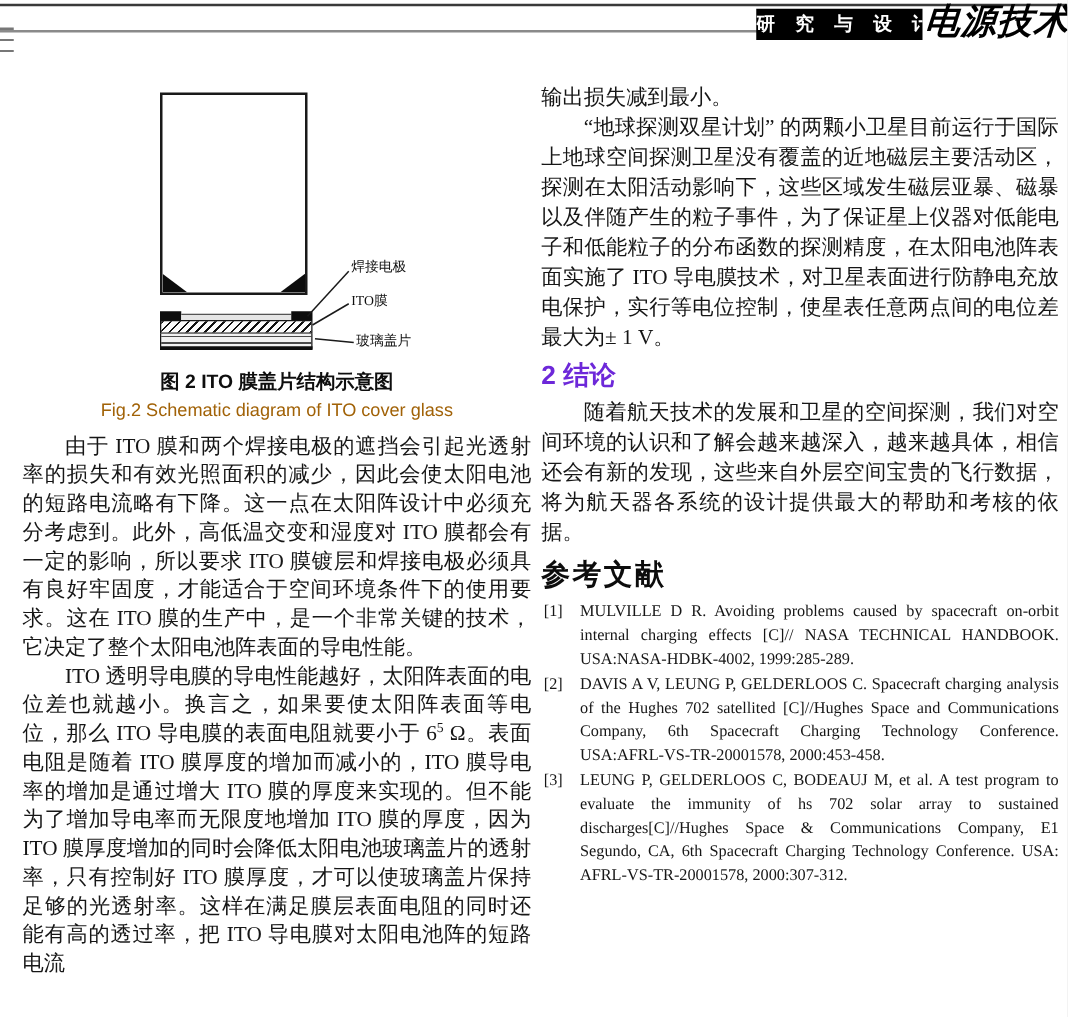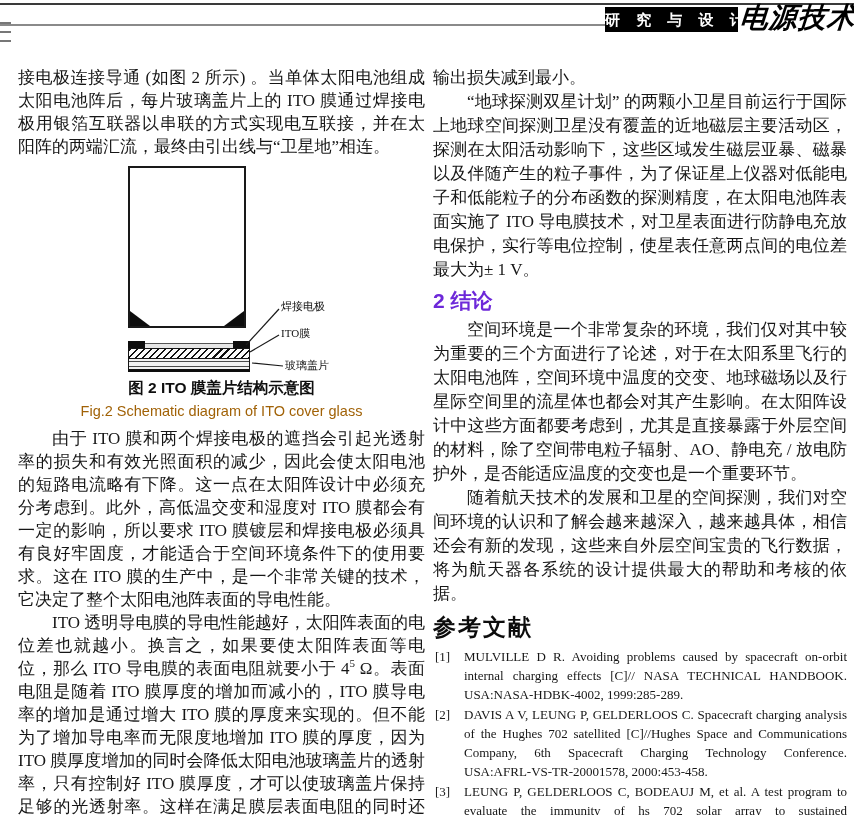--- a/index.html
+++ b/index.html
@@ -49,21 +49,21 @@
   .layer-ito{height:11px;border:1px solid #141414;box-sizing:border-box;
     background:repeating-linear-gradient(135deg,#101010 0 1.5px,#fbfbfb 1.5px 5px);}
   .layer-glass{height:13px;border-left:1px solid #141414;border-right:1px solid #141414;
     border-bottom:3px solid #0d0d0d;box-sizing:border-box;
     background:repeating-linear-gradient(180deg,#f1f1f1 0 2px,#4a4a4a 2px 3px,#f1f1f1 3px 5px);}
   .leaders{position:absolute;left:0;top:0;pointer-events:none;}
   .fig-label{position:absolute;font-size:11px;line-height:15px;white-space:nowrap;color:#111;}
   .lbl-elec{left:263px;top:133px;}
   .lbl-ito{left:263px;top:160px;}
   .lbl-glass{left:267px;top:192px;}
-  .cap-zh{margin-top:6px;text-align:center;font-family:"Liberation Sans","DejaVu Sans",sans-serif;
+  .cap-zh{margin-top:16px;text-align:center;font-family:"Liberation Sans","DejaVu Sans",sans-serif;
     font-weight:bold;font-size:15.5px;line-height:19px;color:#0e0e0e;}
   .cap-en{text-align:center;font-family:"Liberation Sans","DejaVu Sans",sans-serif;
     font-size:14.5px;line-height:19px;margin-top:5px;margin-bottom:6px;color:#a16207;}
   
   .h-conclusion{margin:7px 0 5px;font-family:"Liberation Sans","DejaVu Sans",sans-serif;
     font-weight:bold;font-size:21px;line-height:24px;color:#6d28d9;}
   .h-refs{margin:8px 0 7px;font-family:"Liberation Sans","DejaVu Sans",sans-serif;
     font-weight:bold;font-size:23px;line-height:26px;letter-spacing:2px;color:#0c0c0c;}
   .ref{position:relative;padding-left:31px;font-size:13px;line-height:19px;
     text-align:justify;font-family:"Liberation Serif","DejaVu Serif",serif;margin-bottom:1px;}
@@ -74,21 +74,20 @@
 
 <div class="page">
 
   <div class="rule-top"></div>
   <div class="rule-under"></div>
   <div class="edge-marks"></div>
   <div class="section-banner">研 究 与 设 计</div>
   <div class="journal-logo">电源技术</div>
 
   <div class="col col-left">
-    <p class="body">接电极连接导通 (如图 2 所示) 。当单体太阳电池组成太阳电池阵后，每片玻璃盖片上的 ITO 膜通过焊接电极用银箔互联器以串联的方式实现电互联接，并在太阳阵的两端汇流，最终由引出线与“卫星地”相连。</p>
 
     <div class="figure">
       <div class="plan">
         <div class="tri tri-l"></div>
         <div class="tri tri-r"></div>
       </div>
       <div class="xsec">
         <div class="row-elec">
           <div class="tab tab-l"></div>
           <div class="mid"></div>
@@ -104,30 +103,29 @@
       </svg>
       <span class="fig-label lbl-elec">焊接电极</span>
       <span class="fig-label lbl-ito">ITO膜</span>
       <span class="fig-label lbl-glass">玻璃盖片</span>
     </div>
 
     <div class="cap-zh">图 2  ITO 膜盖片结构示意图</div>
     <div class="cap-en">Fig.2  Schematic diagram of ITO cover glass</div>
 
     <p class="body indent">由于 ITO 膜和两个焊接电极的遮挡会引起光透射率的损失和有效光照面积的减少，因此会使太阳电池的短路电流略有下降。这一点在太阳阵设计中必须充分考虑到。此外，高低温交变和湿度对 ITO 膜都会有一定的影响，所以要求 ITO 膜镀层和焊接电极必须具有良好牢固度，才能适合于空间环境条件下的使用要求。这在 ITO 膜的生产中，是一个非常关键的技术，它决定了整个太阳电池阵表面的导电性能。</p>
-    <p class="body indent"><span>ITO 透明导电膜的导电性能越好，太阳阵表面的电位差也就越小。换言之，如果要使太阳阵表面等电位，那么 ITO 导电膜的表面电阻就要小于 4</span><sup>5</sup><span> Ω。表面电阻是随着 ITO 膜厚度的增加而减小的，ITO 膜导电率的增加是通过增大 ITO 膜的厚度来实现的。但不能为了增加导电率而无限度地增加 ITO 膜的厚度，因为 ITO 膜厚度增加的同时会降低太阳电池玻璃盖片的透射率，只有控制好 ITO 膜厚度，才可以使玻璃盖片保持足够的光透射率。这样在满足膜层表面电阻的同时还能有高的透过率，把 ITO 导电膜对太阳电池阵的短路电流</span></p>
+    <p class="body indent"><span>ITO 透明导电膜的导电性能越好，太阳阵表面的电位差也就越小。换言之，如果要使太阳阵表面等电位，那么 ITO 导电膜的表面电阻就要小于 6</span><sup>5</sup><span> Ω。表面电阻是随着 ITO 膜厚度的增加而减小的，ITO 膜导电率的增加是通过增大 ITO 膜的厚度来实现的。但不能为了增加导电率而无限度地增加 ITO 膜的厚度，因为 ITO 膜厚度增加的同时会降低太阳电池玻璃盖片的透射率，只有控制好 ITO 膜厚度，才可以使玻璃盖片保持足够的光透射率。这样在满足膜层表面电阻的同时还能有高的透过率，把 ITO 导电膜对太阳电池阵的短路电流</span></p>
   </div>
 
   <div class="col col-right">
     <p class="body">输出损失减到最小。</p>
     <p class="body indent">“地球探测双星计划” 的两颗小卫星目前运行于国际上地球空间探测卫星没有覆盖的近地磁层主要活动区，探测在太阳活动影响下，这些区域发生磁层亚暴、磁暴以及伴随产生的粒子事件，为了保证星上仪器对低能电子和低能粒子的分布函数的探测精度，在太阳电池阵表面实施了 ITO 导电膜技术，对卫星表面进行防静电充放电保护，实行等电位控制，使星表任意两点间的电位差最大为± 1 V。</p>
 
     <h2 class="h-conclusion">2  结论</h2>
 
-    <p class="body indent">空间环境是一个非常复杂的环境，我们仅对其中较为重要的三个方面进行了论述，对于在太阳系里飞行的太阳电池阵，空间环境中温度的交变、地球磁场以及行星际空间里的流星体也都会对其产生影响。在太阳阵设计中这些方面都要考虑到，尤其是直接暴露于外层空间的材料，除了空间带电粒子辐射、AO、静电充 / 放电防护外，是否能适应温度的交变也是一个重要环节。</p>
     <p class="body indent">随着航天技术的发展和卫星的空间探测，我们对空间环境的认识和了解会越来越深入，越来越具体，相信还会有新的发现，这些来自外层空间宝贵的飞行数据，将为航天器各系统的设计提供最大的帮助和考核的依据。</p>
 
     <h2 class="h-refs">参考文献</h2>
 
     <div class="ref">
       <span class="ref-num">[1]</span><span>MULVILLE D R. Avoiding problems caused by spacecraft on-orbit internal charging effects [C]// NASA TECHNICAL HANDBOOK. USA:NASA-HDBK-4002, 1999:285-289.</span>
     </div>
     <div class="ref">
       <span class="ref-num">[2]</span><span>DAVIS A V, LEUNG P, GELDERLOOS C. Spacecraft charging analysis of the Hughes 702 satellited [C]//Hughes Space and Communications Company, 6th Spacecraft Charging Technology Conference. USA:AFRL-VS-TR-20001578, 2000:453-458.</span>
     </div>

